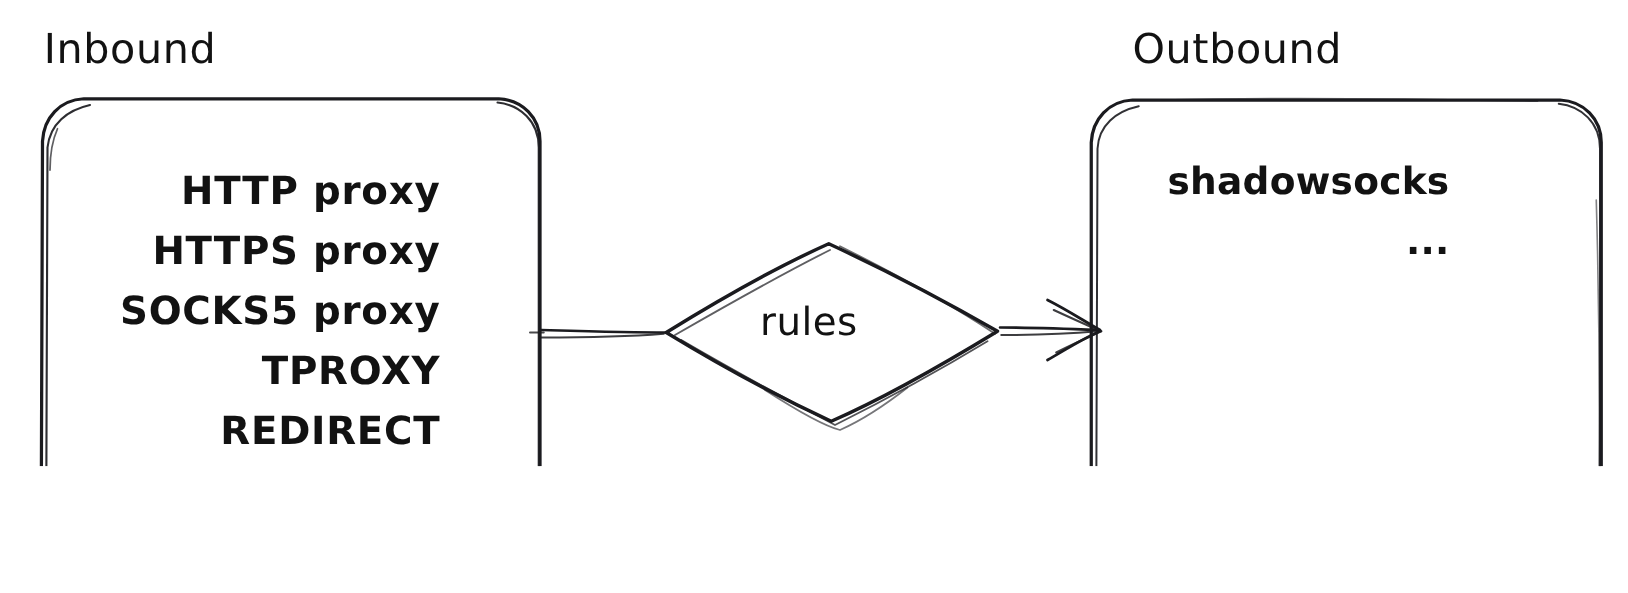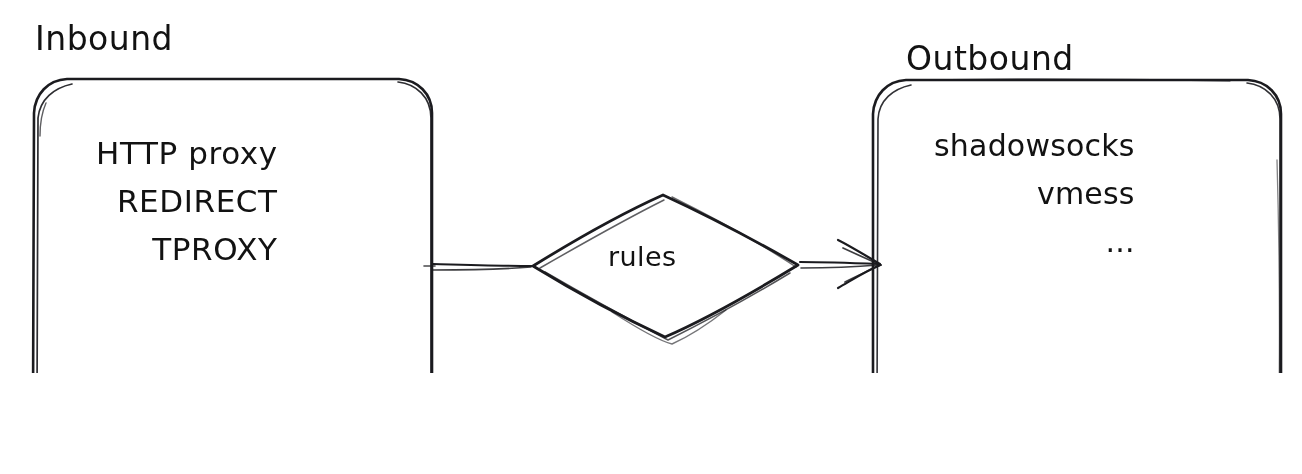--- a/index.html
+++ b/index.html
@@ -39,56 +39,56 @@
     letter-spacing: 0.5px;
     font-weight: 400;
   }
   #title-inbound {
     left: 35px;
     top: 22px;
   }
   #title-outbound {
     left: 906px;
     top: 22px;
-    margin-top: 20px;
   }
   .item-list {
     position: absolute;
     display: flex;
     flex-direction: column;
   }
   #inbound-list {
     left: 96px;
     top: 134px;
   }
   #outbound-list {
     left: 934px;
     top: 128px;
   }
   .list-item {
     font-family: "DejaVu Sans", sans-serif;
     color: #121212;
     white-space: pre;
+    font-weight: bold;
   }
   #inbound-list .list-item {
     font-size: 31px;
     height: 48px;
     line-height: 38px;
     letter-spacing: 0.6px;
   }
   #outbound-list .list-item {
     font-size: 30px;
     height: 48px;
     line-height: 36px;
     letter-spacing: 0.2px;
   }
   #rules-label {
     left: 608px;
     top: 243px;
-    font-size: 27px;
+    font-size: 31px;
     letter-spacing: 0.4px;
   }
 </style>
 </head>
 <body>
 
 <div id="canvas">
 
   <svg id="sketch-svg" viewBox="0 0 1302 474" xmlns="http://www.w3.org/2000/svg" fill="none" stroke="#1b1b1f" stroke-linecap="round" stroke-linejoin="round">
 
@@ -140,25 +140,26 @@
       </g>
     </g>
   </svg>
 
   <div class="hand-text group-title" id="title-inbound">Inbound</div>
 
   <div class="hand-text group-title" id="title-outbound">Outbound</div>
 
   <div class="item-list" id="inbound-list">
     <div class="list-item">HTTP proxy</div>
+    <div class="list-item">HTTPS proxy</div>
+    <div class="list-item">SOCKS5 proxy</div>
+    <div class="list-item">TPROXY</div>
     <div class="list-item">REDIRECT</div>
-    <div class="list-item">TPROXY</div>
   </div>
 
   <div class="item-list" id="outbound-list">
     <div class="list-item">shadowsocks</div>
-    <div class="list-item">vmess</div>
     <div class="list-item">...</div>
   </div>
 
   <div class="hand-text" id="rules-label">rules</div>
 
 </div>
 
 </body></html>

